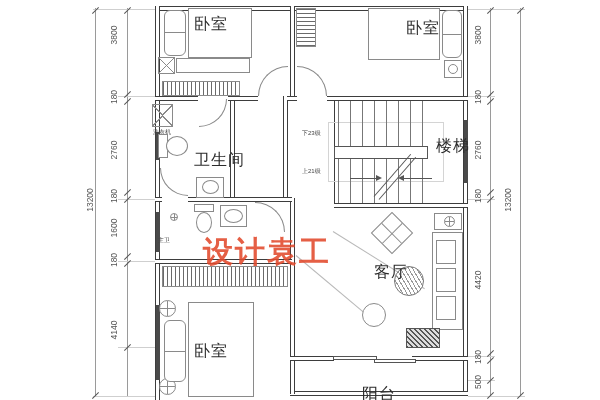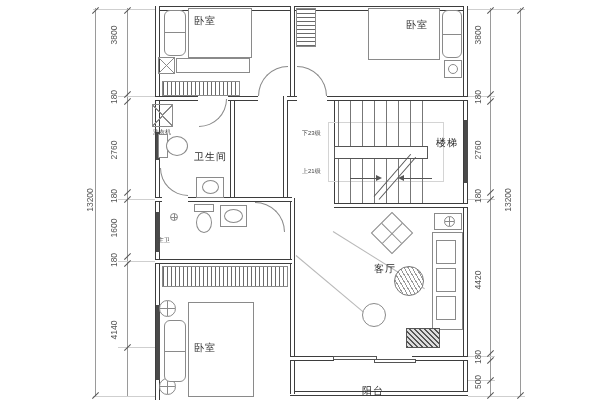--- a/index.html
+++ b/index.html
@@ -19,21 +19,21 @@
     linear-gradient(to top right,transparent calc(50% - .7px),#8a8a8a calc(50% - .7px) calc(50% + .7px),transparent calc(50% + .7px)),
     linear-gradient(to bottom right,transparent calc(50% - .7px),#8a8a8a calc(50% - .7px) calc(50% + .7px),transparent calc(50% + .7px))}
   .plus{background:
     linear-gradient(#8a8a8a,#8a8a8a) center/100% 1px no-repeat,
     linear-gradient(#8a8a8a,#8a8a8a) center/1px 100% no-repeat}
   .round{border-radius:50%}
   .swirl{border-radius:50%;background:repeating-linear-gradient(60deg,#999 0 1px,#fff 1px 3.5px)}
   .tbl{transform:rotate(45deg);border:1px solid #8a8a8a;background:
     linear-gradient(#8a8a8a,#8a8a8a) center/100% 1px no-repeat,
     linear-gradient(#8a8a8a,#8a8a8a) center/1px 100% no-repeat}
-  .lab{position:absolute;color:#2b2b2b;font-size:10px;letter-spacing:1px;white-space:nowrap}
+  .lab{position:absolute;color:#2b2b2b;font-size:16px;letter-spacing:1px;white-space:nowrap}
   .lab-s{position:absolute;color:#444;font-size:6px;white-space:nowrap;letter-spacing:0}
   .dim{position:absolute;color:#555;font-size:8.5px;white-space:nowrap;
        transform:translate(-50%,-50%) rotate(-90deg)}
   .dline{position:absolute;width:1px;background:#9a9a9a}
   .tick{position:absolute;width:9px;height:1px;background:#555;transform:rotate(-45deg)}
   .ext{position:absolute;height:1px;background:#cfcfcf}
   .lead{position:absolute;height:1px;background:#b9b9b9;transform-origin:left center}
   .arc{position:absolute;box-sizing:border-box}
   .wm{position:absolute;font-weight:bold;font-size:30px;letter-spacing:2px;
       white-space:nowrap;opacity:.88}
@@ -198,14 +198,15 @@
   <div class="b" style="left:436px;top:268px;width:20px;height:24px"></div>
   <div class="b" style="left:436px;top:296px;width:20px;height:24px"></div>
   <div class="nb hatchd" style="left:406px;top:328px;width:34px;height:20px;border:1px solid #555"></div>
   <div class="lab" style="left:374px;top:262px">客厅</div>
 
   <div class="b" style="left:333px;top:356px;width:44px;height:4px;border-color:#555"></div>
   <div class="b" style="left:374px;top:359px;width:42px;height:4px;border-color:#555"></div>
 
   <div class="lab" style="left:362px;top:384px">阳台</div>
 
+  <div class="wm" style="left: 203px; top: 232px; color: rgb(226, 73, 44);">设计袁工</div>
 
 </div>
 
 </body></html>

